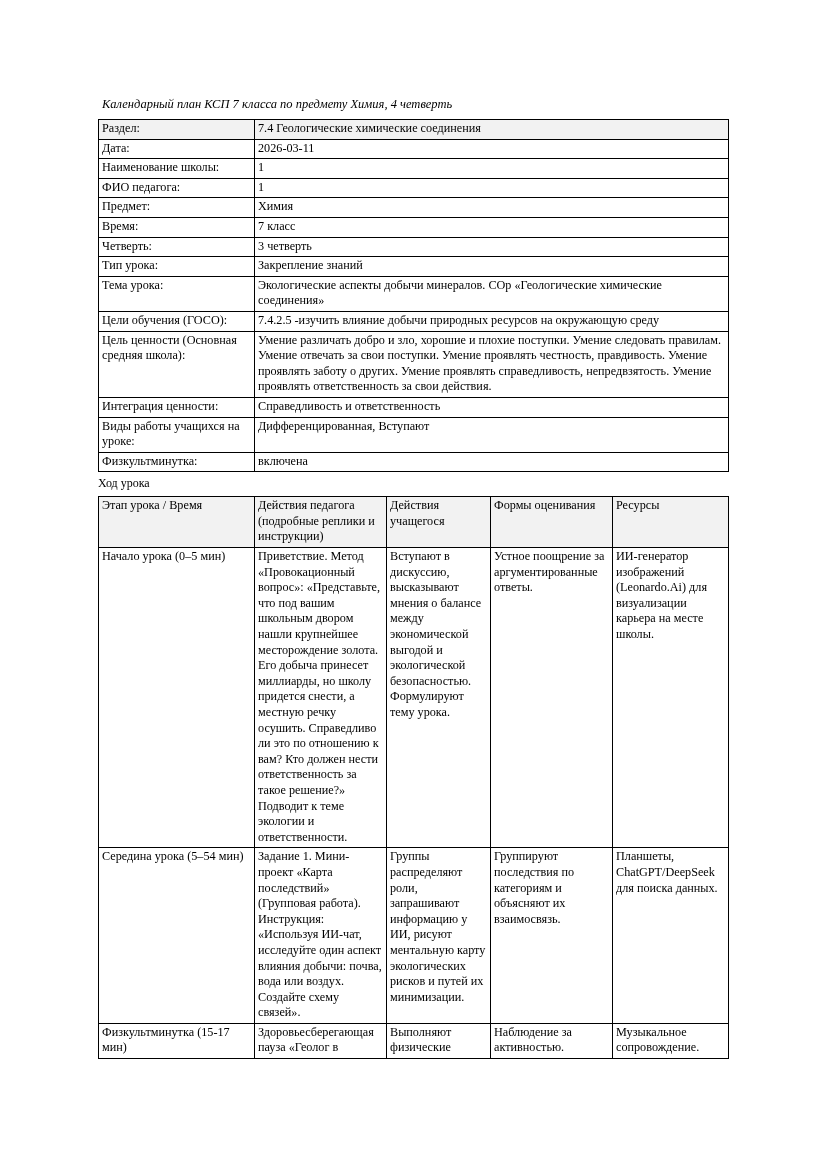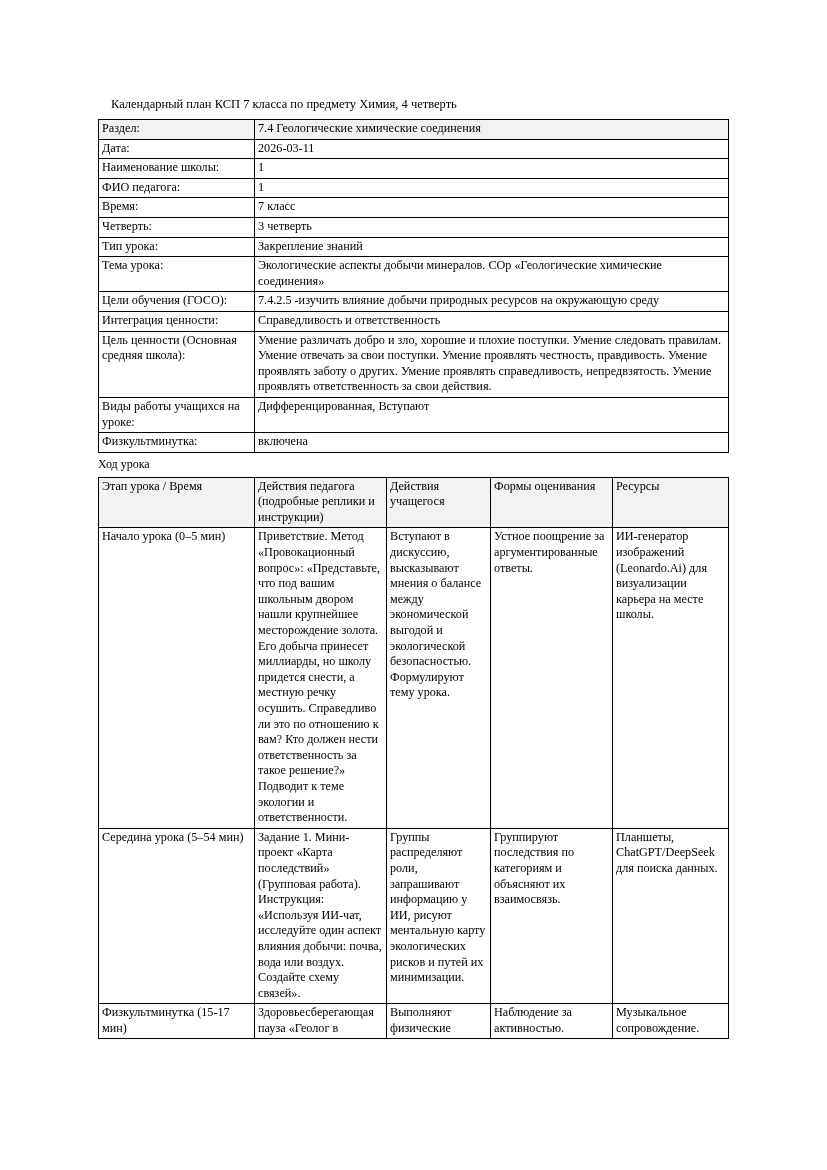--- a/index.html
+++ b/index.html
@@ -28,22 +28,23 @@
   .content {
     position: absolute;
     left: 98px;
     top: 96px;
     width: 630px;
   }
 
   .doc-title {
     font-size: 12.5px;
     line-height: 16px;
-    margin: 0 0 7px 13px;
+    margin: 0 0 7px 4px;
     white-space: nowrap;
+    font-style: italic;
   }
 
   .section-label {
     font-size: 12px;
     line-height: 16px;
     margin: 3px 0 5px 0;
   }
 
   table.doc-table {
     border-collapse: collapse;
@@ -107,46 +108,50 @@
         </tr>
         <tr>
           <td class="label">Наименование школы:</td>
           <td class="value">1</td>
         </tr>
         <tr>
           <td class="label">ФИО педагога:</td>
           <td class="value">1</td>
         </tr>
         <tr>
+          <td class="label">Предмет:</td>
+          <td class="value">Химия</td>
+        </tr>
+        <tr>
           <td class="label">Время:</td>
           <td class="value">7 класс</td>
         </tr>
         <tr>
           <td class="label">Четверть:</td>
           <td class="value">3 четверть</td>
         </tr>
         <tr>
           <td class="label">Тип урока:</td>
           <td class="value">Закрепление знаний</td>
         </tr>
         <tr>
           <td class="label">Тема урока:</td>
           <td class="value">Экологические аспекты добычи минералов. СОр «Геологические химические соединения»</td>
         </tr>
         <tr>
           <td class="label">Цели обучения (ГОСО):</td>
           <td class="value">7.4.2.5 -изучить влияние добычи природных ресурсов на окружающую среду</td>
         </tr>
         <tr>
+          <td class="label">Цель ценности (Основная средняя школа):</td>
+          <td class="value">Умение различать добро и зло, хорошие и плохие поступки. Умение следовать правилам. Умение отвечать за свои поступки. Умение проявлять честность, правдивость. Умение проявлять заботу о других. Умение проявлять справедливость, непредвзятость. Умение проявлять ответственность за свои действия.</td>
+        </tr>
+        <tr>
           <td class="label">Интеграция ценности:</td>
           <td class="value">Справедливость и ответственность</td>
-        </tr>
-        <tr>
-          <td class="label">Цель ценности (Основная средняя школа):</td>
-          <td class="value">Умение различать добро и зло, хорошие и плохие поступки. Умение следовать правилам. Умение отвечать за свои поступки. Умение проявлять честность, правдивость. Умение проявлять заботу о других. Умение проявлять справедливость, непредвзятость. Умение проявлять ответственность за свои действия.</td>
         </tr>
         <tr>
           <td class="label">Виды работы учащихся на уроке:</td>
           <td class="value">Дифференцированная, Вступают</td>
         </tr>
         <tr>
           <td class="label">Физкультминутка:</td>
           <td class="value">включена</td>
         </tr>
       </tbody>

